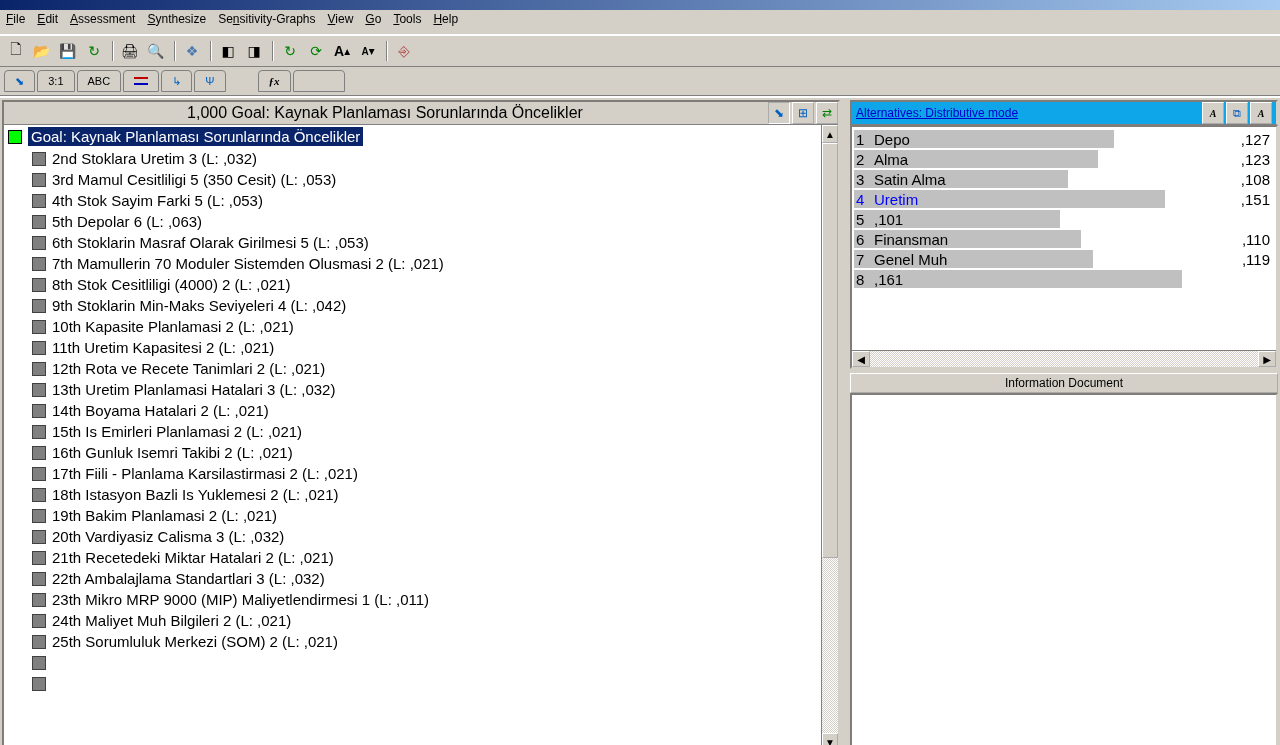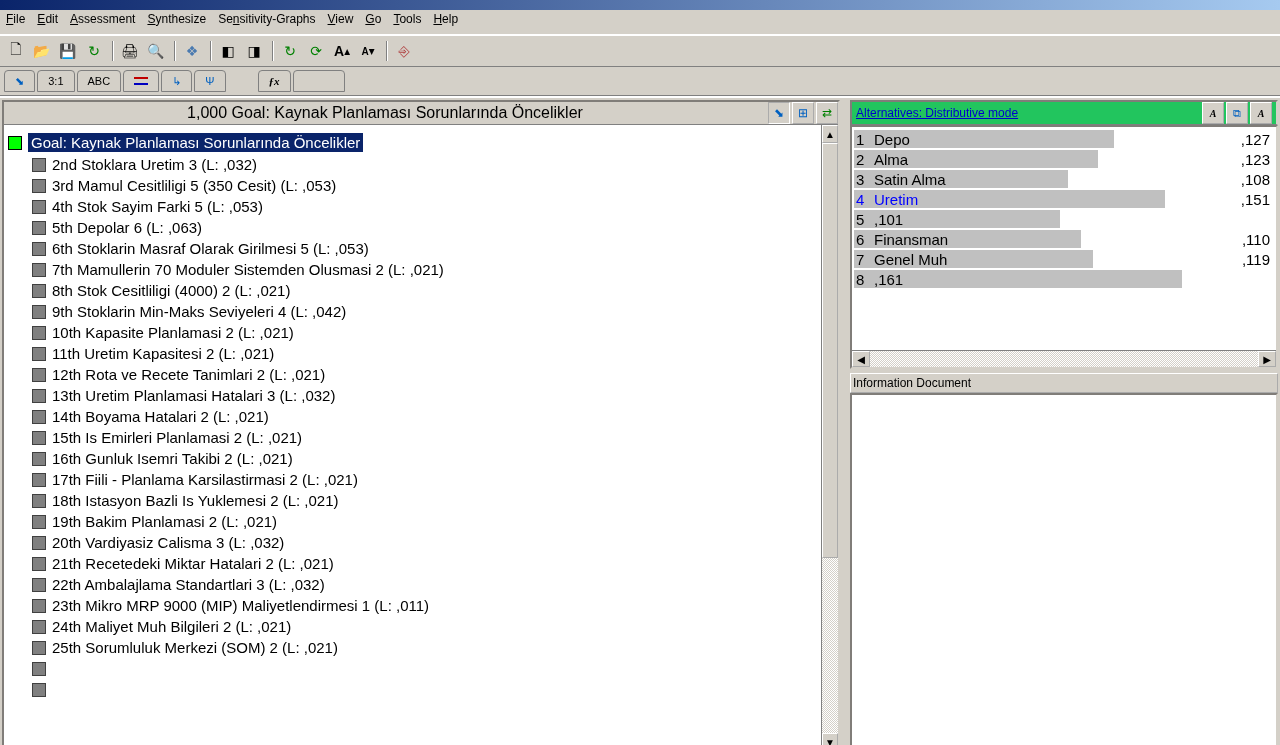--- a/index.html
+++ b/index.html
@@ -145,21 +145,21 @@
     background: repeating-conic-gradient(#d4d0c8 0% 25%, #fff 0% 50%) 0/2px 2px;
     position: relative;
   }
   .vsb .thumb {
     position:absolute;top:0;left:0;right:0;
     height:70%;
     background:#d4d0c8;
     border:1px outset #fff;
   }
   .tree-content {
-    padding: 8px 4px;
+    padding: 2px 4px;
   }
   .tree-root {
     display: flex;
     align-items: center;
     margin-bottom: 2px;
   }
   .tree-root .box {
     width: 12px; height: 12px;
     background: #00ff00;
     border: 1px solid #000;
@@ -188,21 +188,21 @@
     background: #d4d0c8;
     cursor: col-resize;
   }
   .right-panel {
     flex: 1;
     display: flex;
     flex-direction: column;
     margin: 2px;
   }
   .alt-header {
-    background: #22c55e;
+    background: #0ea5e9;
     border: 2px inset #d4d0c8;
     border-bottom: 1px solid #808080;
     height: 22px;
     display: flex;
     align-items: center;
     padding: 0 4px;
   }
   .alt-header a {
     color: #0000cc;
     text-decoration: underline;
@@ -261,21 +261,21 @@
     position:absolute;
     left:0;right:0;bottom:0;height:16px;
     background:#d4d0c8;border-top:1px solid #808080;
     display:flex;
   }
   .alt-hsb .arrow{width:16px;border:1px outset #fff;display:flex;align-items:center;justify-content:center;font-size:10px;}
   .alt-hsb .track{flex:1;background: repeating-conic-gradient(#d4d0c8 0% 25%, #fff 0% 50%) 0/2px 2px;}
   .info-header {
     background: #d4d0c8;
     border: 1px outset #fff;
-    text-align: left;
+    text-align: center;
     padding: 2px;
     font-size: 12px;
     margin-top: 4px;
   }
   .info-body {
     flex: 1;
     background: #fff;
     border: 2px inset #d4d0c8;
   }
   .txt-fa { font-family: "Times New Roman", serif; font-style: italic; font-weight:bold; }

